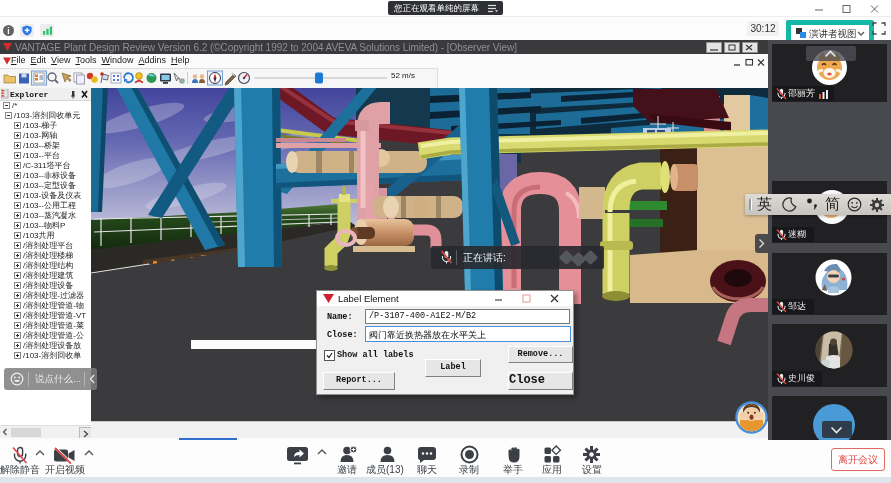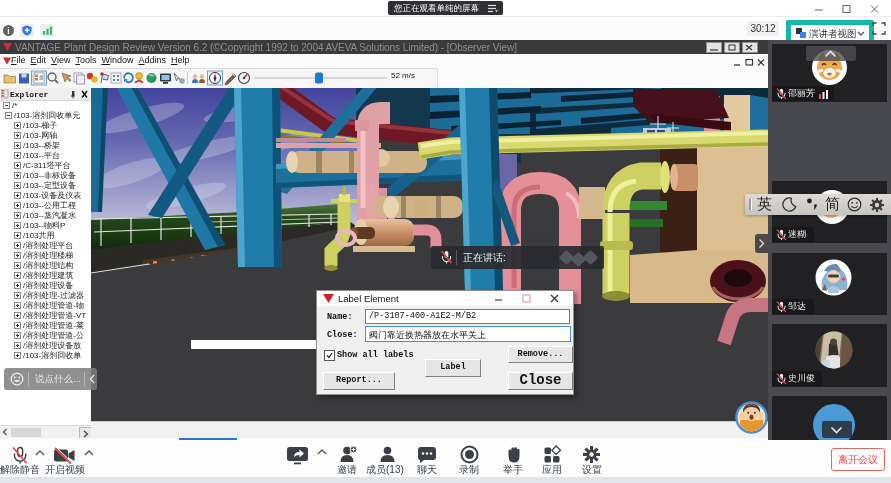--- a/index.html
+++ b/index.html
@@ -493,21 +493,21 @@
   </div>
   <div class="abs" style="left:7px;top:59px;width:9px;height:9px;background:#fff;border:1px solid #555;">
     <svg class="abs" style="left:1px;top:1px;" width="7" height="7" viewBox="0 0 7 7">
         <path d="M1 3.5 L3 5.5 L6 1" fill="none" stroke="#222" stroke-width="1.2"></path>
       </svg>
   </div>
   <span style="position:absolute;left:20px;top:59px;font-size:8.5px;font-weight:bold;color:#111;">Show all labels</span>
   <div class="abs btn" style="left:191px;top:55px;width:63px;height:15px;background:#e6e6e6;border:1px solid #999;border-top-color:#fff;border-left-color:#fff;border-bottom-color:#808080;border-right-color:#808080;text-align:center;font-size:8.5px;font-weight:bold;color:#111;line-height:14px;">Remove...</div>
   <div class="abs btn" style="left:6px;top:81px;width:70px;height:16px;background:#e6e6e6;border:1px solid #999;border-top-color:#fff;border-left-color:#fff;border-bottom-color:#808080;border-right-color:#808080;text-align:center;font-size:8.5px;font-weight:bold;color:#111;line-height:15px;">Report...</div>
   <div class="abs btn" style="left:80px;top:68px;width:54px;height:16px;background:#e6e6e6;border:1px solid #999;border-top-color:#fff;border-left-color:#fff;border-bottom-color:#808080;border-right-color:#808080;text-align:center;font-size:8.5px;font-weight:bold;color:#111;line-height:15px;margin-left:28px;">Label</div>
-  <div class="abs btn" style="left:191px;top:81px;width:63px;height:16px;background:#e6e6e6;border:1px solid #999;border-top-color:#fff;border-left-color:#fff;border-bottom-color:#808080;border-right-color:#808080;text-align:center;font-size:14px;font-weight:bold;color:#111;line-height:15px;">Close</div>
+  <div class="abs btn" style="left:191px;top:81px;width:63px;height:16px;background:#e6e6e6;border:1px solid #999;border-top-color:#fff;border-left-color:#fff;border-bottom-color:#808080;border-right-color:#808080;text-align:left;font-size:12px;font-weight:bold;color:#111;line-height:15px;">Close</div>
 </div>
 
 <svg class="abs" style="left:735px;top:401px;" width="33" height="33" viewBox="0 0 33 33">
   <circle cx="16.5" cy="16.5" r="15" fill="#eadbc8" stroke="#4a90d8" stroke-width="2.5"></circle>
   <clipPath id="selfclip">
       <circle cx="16.5" cy="16.5" r="13.8"></circle>
     </clipPath>
   <g clip-path="url(#selfclip)">
     <rect x="2" y="2" width="29" height="29" fill="#efe3d2"></rect>
     <rect x="5" y="19" width="23" height="13" fill="#e8962e"></rect>

